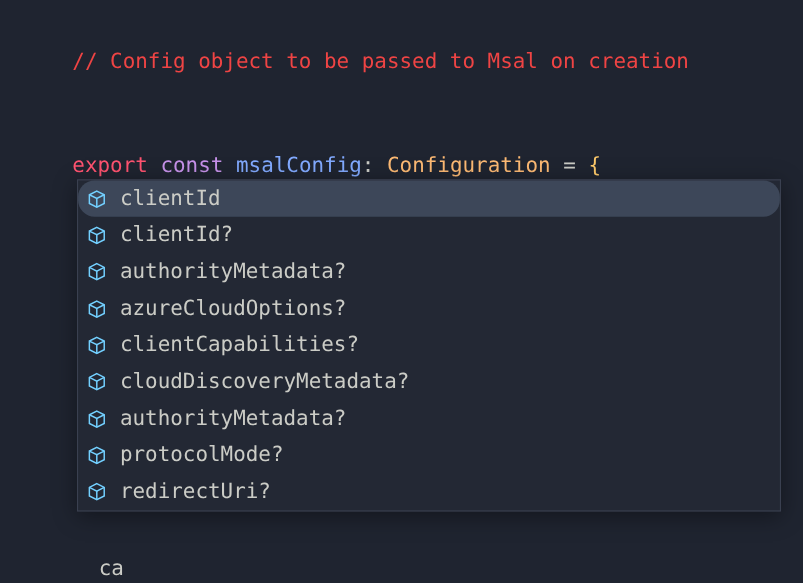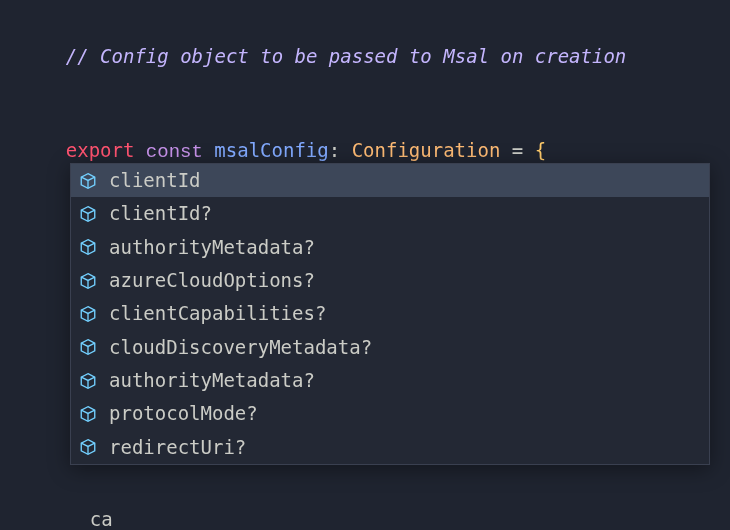--- a/index.html
+++ b/index.html
@@ -14,23 +14,23 @@
     color: #cbccc6;
   }
   .editor {
     padding: 10px 0 0 20px;
     position: relative;
   }
   .line {
     white-space: pre;
     position: relative;
   }
-  .comment { color: #c4b5fd; font-style: italic; }
+  .comment { color: #ef4444; }
   .keyword-export { color: #ff5370; text-align: center; }
-  .keyword-const { color: #c792ea; font-family: Liberation Mono, monospace; }
+  .keyword-const { color: #c792ea; }
   .identifier { color: #82aaff; }
   .type { color: #fdba74; }
   .punct { color: #cbccc6; }
   .prop { color: #cbccc6; }
   .brace { color: #ffcb6b; }
   .bracket-hl {
     background: #3d4350;
     padding: 0 1px;
   }
   .squiggle {
@@ -54,20 +54,21 @@
     border: 1px solid #3a4050;
     box-shadow: 0 4px 20px rgba(0,0,0,0.4);
     z-index: 10;
   }
   .ac-item {
     display: flex;
     align-items: center;
     padding: 1px 8px 1px 6px;
     gap: 10px;
     cursor: pointer;
+    border-radius: 15px;
   }
   .ac-item.selected {
     background: #3d4759;
   }
   .ac-icon {
     display: flex;
     align-items: center;
     justify-content: center;
     width: 22px;
     height: 22px;

